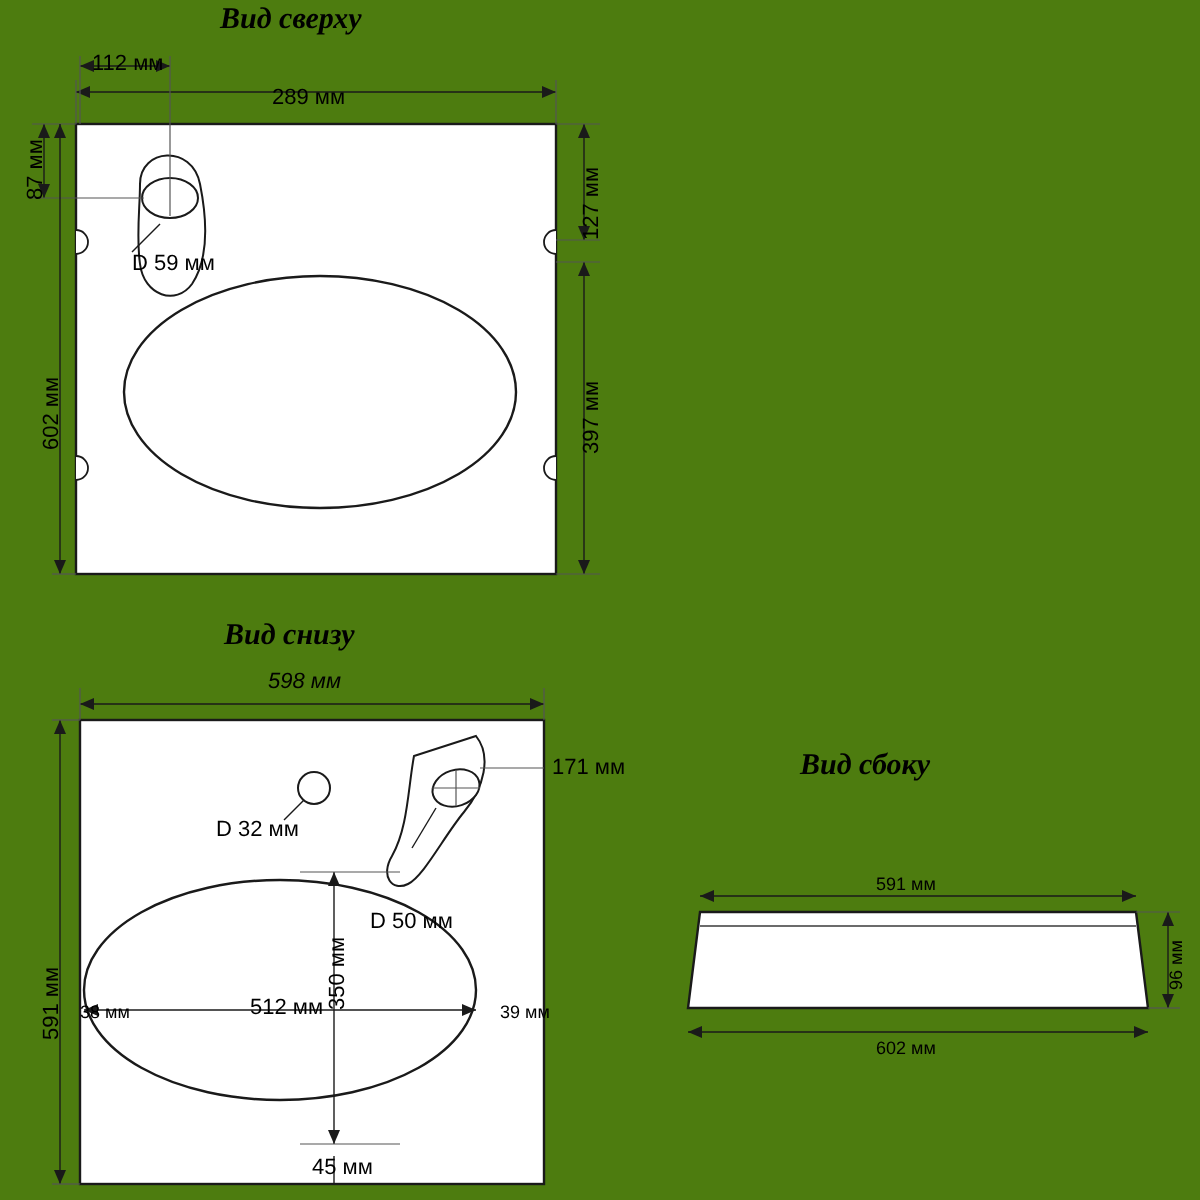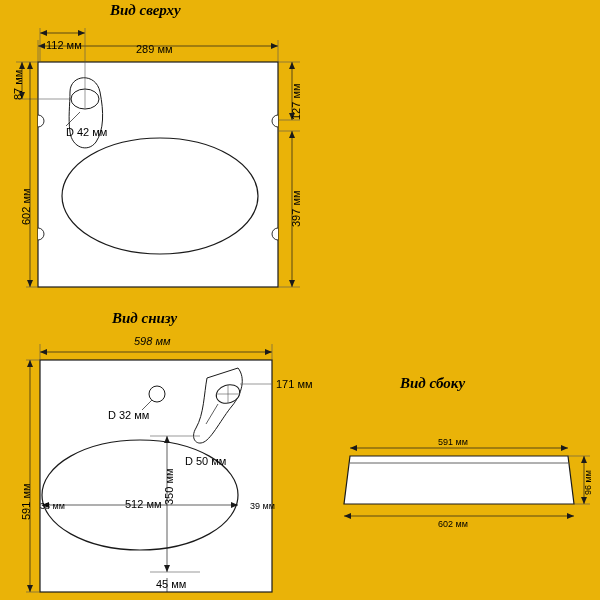--- a/index.html
+++ b/index.html
@@ -8,21 +8,21 @@
     background: #ffffff;
   }
   body {
     font-family: "Liberation Sans", sans-serif;
   }
   #sheet {
     position: relative;
     width: 600px;
     height: 600px;
     overflow: hidden;
-    background: #eab308;
+    background: #4d7c0f;
   }
   .title {
     position: absolute;
     font-family: "Liberation Serif", serif;
     font-weight: bold;
     font-style: italic;
     font-size: 15px;
     color: #000;
     white-space: nowrap;
   }
@@ -146,27 +146,27 @@
     <line class="ext" x1="278" y1="62" x2="300" y2="62"></line>
     <line class="ext" x1="278" y1="120" x2="300" y2="120"></line>
 
     <line class="dim" x1="292" y1="131" x2="292" y2="287"></line>
     <polygon class="arrowhead" points="292,131 289,138 295,138"></polygon>
     <polygon class="arrowhead" points="292,287 289,280 295,280"></polygon>
     <line class="ext" x1="278" y1="131" x2="300" y2="131"></line>
     <line class="ext" x1="278" y1="287" x2="300" y2="287"></line>
   </svg>
 
-  <div class="lbl" style="left:46px; top:39px;text-align:right;">112 мм</div>
+  <div class="lbl" style="left:46px; top:26px;text-align:right;">112 мм</div>
   <div class="lbl" style="left:136px; top:43px;">289 мм</div>
   <div class="lbl rot" style="left:12px; top:100px;">87 мм</div>
   <div class="lbl rot" style="left:20px; top:225px;">602 мм</div>
   <div class="lbl rot" style="left:290px; top:120px;">127 мм</div>
   <div class="lbl rot" style="left:290px; top:227px;">397 мм</div>
-  <div class="lbl" style="left:66px; top:126px;">D 42 мм</div>
+  <div class="lbl" style="left:66px; top:126px;">D 59 мм</div>
 
   <div class="title" style="left:112px; top:310px;">Вид снизу</div>
 
   <svg width="600" height="600">
 
     <rect class="plate" x="40" y="360" width="232" height="232"></rect>
 
     <ellipse class="bowl" cx="140" cy="495" rx="98" ry="55"></ellipse>
 
     <path class="ln" d="M207,378 L238,368 C246,378 242,394 232,406 C222,418 212,438 204,442 C196,446 190,438 196,428 C204,414 204,394 207,378 Z" fill="#ffffff"></path>

